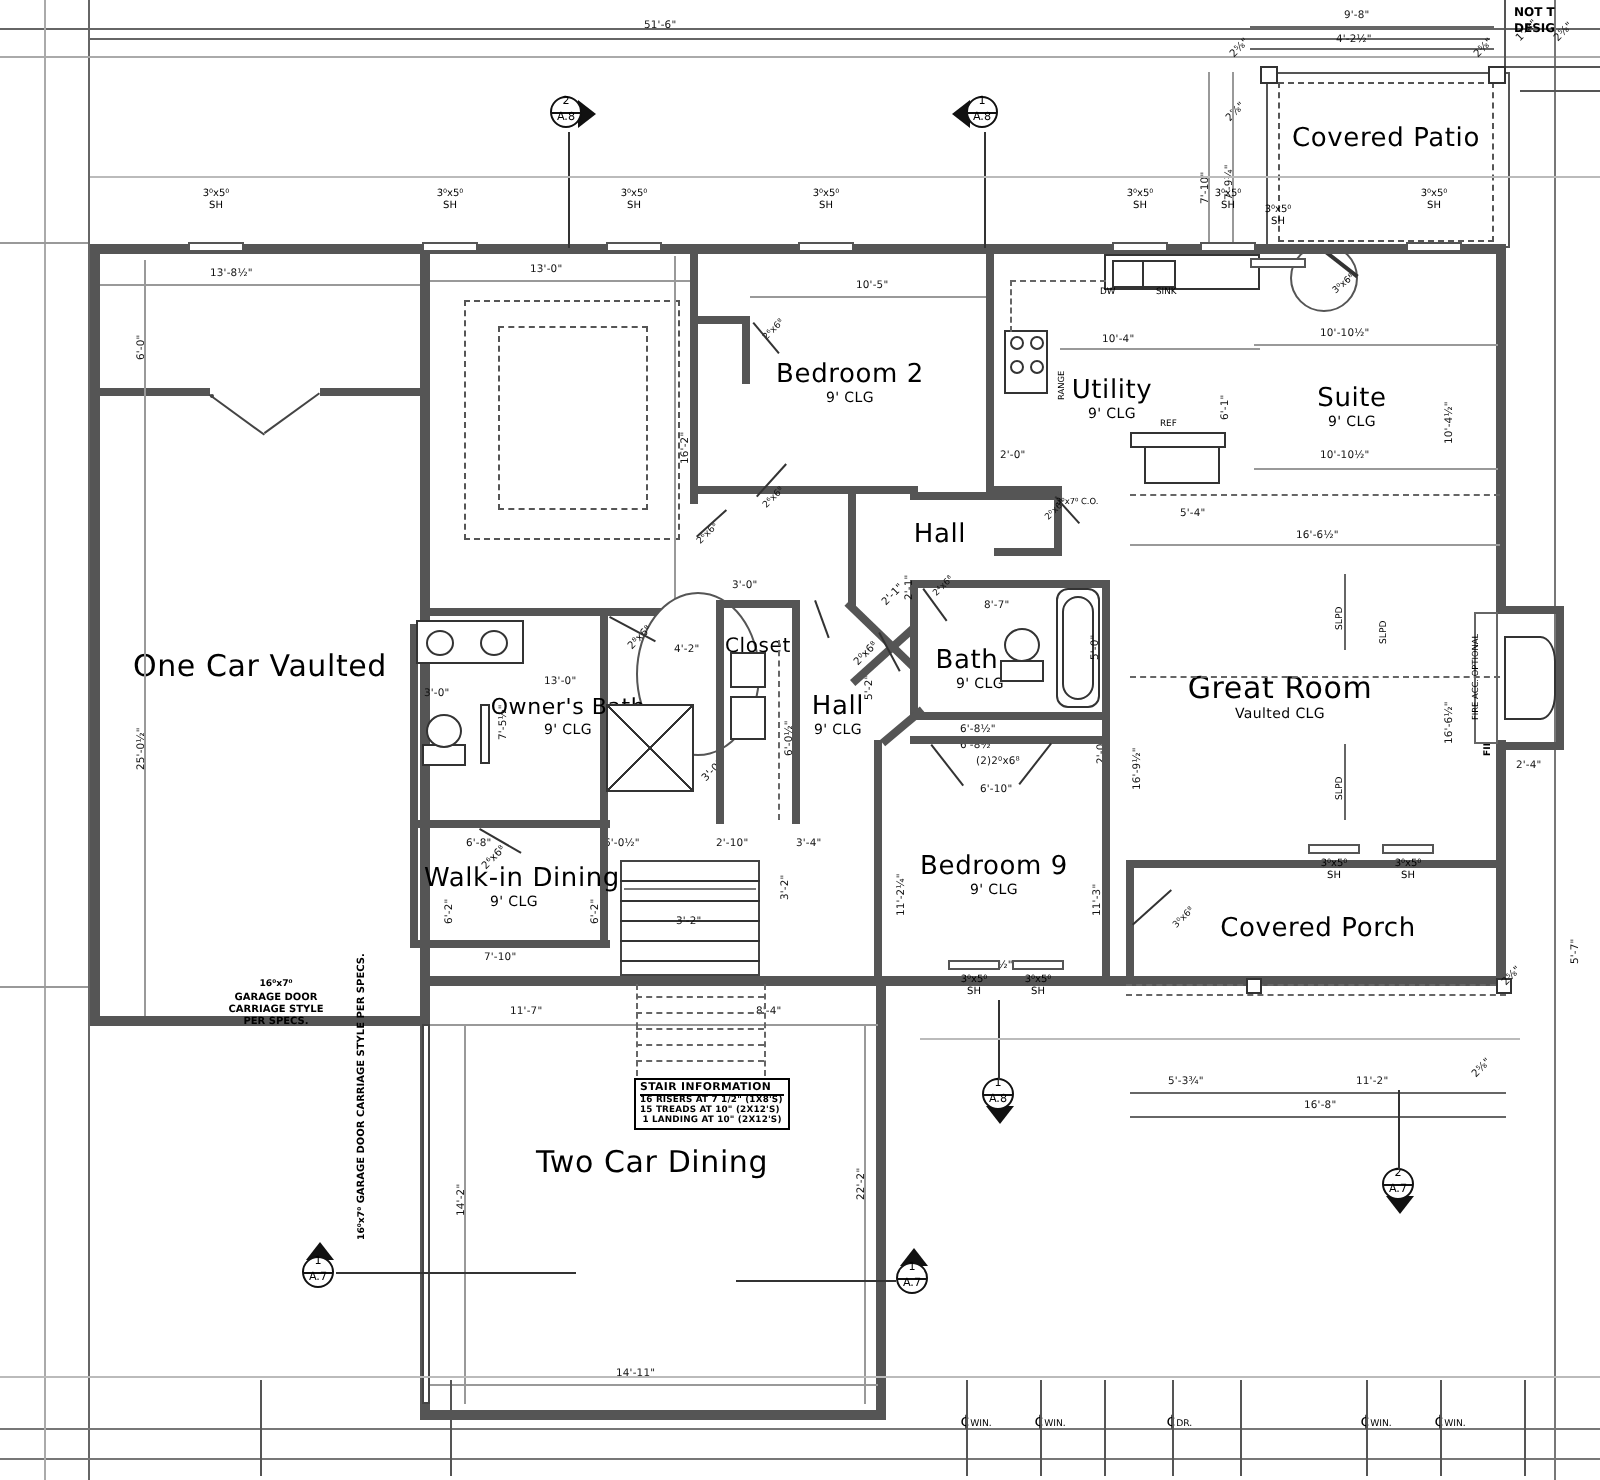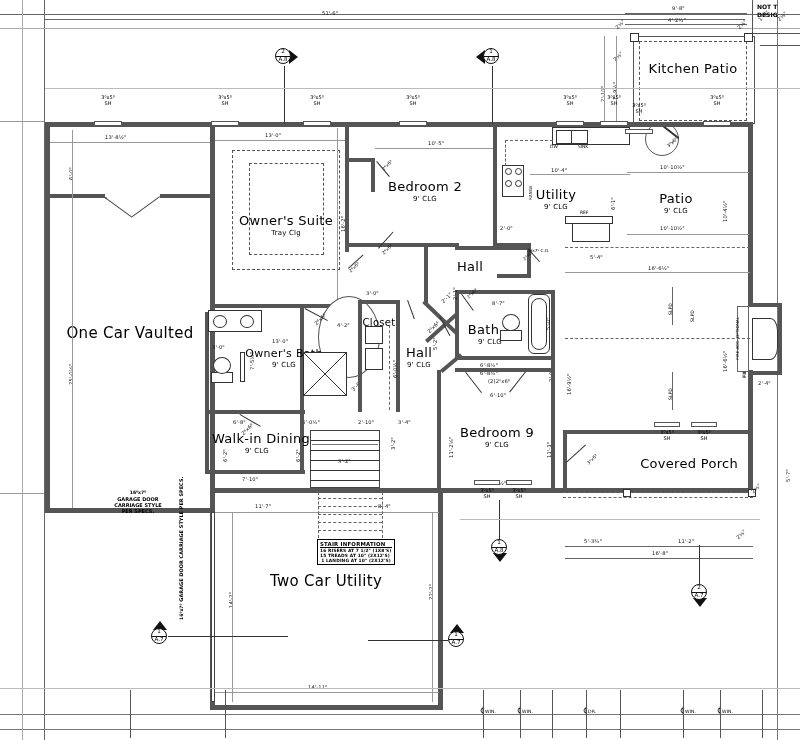--- a/index.html
+++ b/index.html
@@ -114,21 +114,21 @@
   <div class="dim d45" style="left:614px;top:26px;">2⅝"</div>
   <div class="dim d45" style="left:736px;top:26px;">2⅝"</div>
   <div class="dim d45" style="left:757px;top:18px;">1'-4"</div>
   <div class="dim d45" style="left:776px;top:18px;">2⅝"</div>
 
   <div class="room" style="left:633px;top:36px;width:120px;height:86px;border:1px solid #555;"></div>
   <div class="dash" style="left:639px;top:41px;width:108px;height:80px;"></div>
   <div class="fx" style="left:630px;top:33px;width:9px;height:9px;border:1.4px solid #333;"></div>
   <div class="fx" style="left:744px;top:33px;width:9px;height:9px;border:1.4px solid #333;"></div>
   <div class="rmlabel" style="left:633px;top:60px;width:120px;">
-    <span class="nm">Kitchen Patio</span>
+    <span class="nm">Covered Patio</span>
   </div>
   <div class="dim v" style="left:600px;top:102px;">7'-10"</div>
   <div class="dim v" style="left:612px;top:100px;">7'-9¼"</div>
   <div class="dim d45" style="left:612px;top:58px;">2⅝"</div>
   <div class="ext v" style="left:604px;top:36px;height:86px;background:#999;"></div>
   <div class="ext v" style="left:616px;top:36px;height:86px;background:#999;"></div>
 
   <div class="swing" style="left:645px;top:122px;width:34px;height:34px;border-color:#555;border-radius:50%;clip-path:polygon(0 0,100% 0,100% 100%,0 100%);"></div>
   <div class="leaf" style="left:662px;top:124px;width:22px;height:1.6px;transform:rotate(38deg);"></div>
   <div class="win" style="left:666px;top:140px;">
@@ -174,24 +174,20 @@
     <span style="font-size:4.6px;">16⁰x7⁰</span><br>
     <span>GARAGE DOOR</span><br>
     <span>CARRIAGE STYLE</span><br>
     <span>PER SPECS.</span>
   </div>
 
   <div class="wall" style="left:345px;top:122px;width:4px;height:130px;"></div>
   <div class="wall" style="left:210px;top:304px;width:140px;height:4px;"></div>
   <div class="dash" style="left:232px;top:150px;width:108px;height:120px;"></div>
   <div class="dash" style="left:249px;top:163px;width:75px;height:92px;"></div>
-  <div class="rmlabel" style="left:232px;top:212px;width:108px;">
-    <span class="nm">Owner's Suite</span>
-    <span class="sub">Tray Clg</span>
-  </div>
   <div class="dim" style="left:265px;top:132px;">13'-0"</div>
   <div class="ext h" style="left:215px;top:140px;width:130px;background:#999;"></div>
   <div class="dim v" style="left:340px;top:232px;">16'-2"</div>
   <div class="ext v" style="left:337px;top:128px;height:175px;background:#999;"></div>
 
   <div class="wall" style="left:300px;top:308px;width:4px;height:105px;"></div>
   <div class="wall" style="left:205px;top:410px;width:100px;height:4px;"></div>
   <div class="wall" style="left:205px;top:312px;width:4px;height:100px;"></div>
   <div class="fx" style="left:208px;top:310px;width:54px;height:22px;"></div>
   <div class="fxo" style="left:213px;top:315px;width:14px;height:13px;"></div>
@@ -310,30 +306,34 @@
   <div class="dashline v" style="left:505px;top:140px;height:26px;"></div>
   <div class="dim" style="left:551px;top:167px;">10'-4"</div>
   <div class="ext h" style="left:530px;top:174px;width:100px;background:#999;"></div>
   <div class="dim v" style="left:610px;top:210px;">6'-1"</div>
   <div class="dim" style="left:500px;top:225px;">2'-0"</div>
   <div class="dim d45" style="left:522px;top:258px;font-size:4.4px;">2⁰x6⁸</div>
   <div class="leaf" style="left:528px;top:248px;width:18px;height:1.3px;transform:rotate(48deg);"></div>
   <div class="win" style="left:528px;top:249px;font-size:4.2px;">3⁰x7⁰ C.O.</div>
 
   <div class="rmlabel" style="left:640px;top:190px;width:72px;">
-    <span class="nm" style="font-size:13px;">Patio</span>
+    <span class="nm" style="font-size:13px;">Suite</span>
     <span class="sub">9' CLG</span>
   </div>
   <div class="dim" style="left:660px;top:164px;">10'-10½"</div>
   <div class="ext h" style="left:627px;top:172px;width:122px;background:#999;"></div>
   <div class="dim" style="left:660px;top:225px;">10'-10½"</div>
   <div class="ext h" style="left:627px;top:234px;width:122px;background:#999;"></div>
   <div class="dim v" style="left:722px;top:222px;">10'-4½"</div>
   <div class="dashline" style="left:565px;top:247px;width:185px;"></div>
 
+  <div class="rmlabel" style="left:590px;top:336px;width:100px;">
+    <span class="nm" style="font-size:15px;line-height:1.0;">Great Room</span>
+    <span class="sub">Vaulted CLG</span>
+  </div>
   <div class="dim" style="left:648px;top:265px;">16'-6½"</div>
   <div class="ext h" style="left:565px;top:272px;width:185px;background:#999;"></div>
   <div class="dim" style="left:590px;top:254px;">5'-4"</div>
   <div class="dim v" style="left:722px;top:372px;">16'-6½"</div>
   <div class="dim v" style="left:566px;top:395px;">16'-9½"</div>
   <div class="dim" style="left:758px;top:380px;">2'-4"</div>
   <div class="dashline" style="left:565px;top:338px;width:185px;"></div>
 
   <div class="note v" style="left:668px;top:315px;font-size:4.6px;font-weight:400;">SLPD</div>
   <div class="note v" style="left:668px;top:400px;font-size:4.6px;font-weight:400;">SLPD</div>
@@ -374,21 +374,21 @@
   <div class="dim v" style="left:448px;top:458px;">11'-2¼"</div>
   <div class="dim v" style="left:546px;top:458px;">11'-3"</div>
   <div class="dim" style="left:490px;top:392px;">6'-10"</div>
   <div class="dim" style="left:488px;top:378px;">(2)2⁰x6⁸</div>
   <div class="leaf" style="left:466px;top:372px;width:26px;height:1.3px;transform:rotate(52deg);"></div>
   <div class="leaf" style="left:526px;top:372px;width:26px;height:1.3px;transform:rotate(128deg);"></div>
   <div class="wall" style="left:440px;top:370px;width:26px;height:4px;transform-origin:0 0;transform:rotate(-40deg);"></div>
 
   <div class="wall" style="left:563px;top:430px;width:190px;height:4px;"></div>
   <div class="wall" style="left:563px;top:430px;width:4px;height:62px;"></div>
-  <div class="rmlabel" style="left:632px;top:455px;width:106px;text-align:right;">
+  <div class="rmlabel" style="left:606px;top:455px;width:106px;">
     <span class="nm" style="font-size:13px;line-height:1.05;">Covered Porch</span>
   </div>
   <div class="dashline" style="left:563px;top:492px;width:190px;"></div>
   <div class="dashline" style="left:563px;top:497px;width:190px;"></div>
   <div class="fx" style="left:623px;top:489px;width:8px;height:8px;border:1.3px solid #333;"></div>
   <div class="fx" style="left:748px;top:489px;width:8px;height:8px;border:1.3px solid #333;"></div>
   <div class="dim" style="left:584px;top:538px;">5'-3¾"</div>
   <div class="dim" style="left:678px;top:538px;">11'-2"</div>
   <div class="dim" style="left:652px;top:550px;">16'-8"</div>
   <div class="dline" style="left:565px;top:546px;width:188px;"></div>
@@ -397,21 +397,21 @@
   <div class="dim v" style="left:785px;top:482px;">5'-7"</div>
   <div class="dim d45" style="left:750px;top:490px;">2⅝"</div>
   <div class="wall" style="left:563px;top:445px;width:4px;height:20px;"></div>
   <div class="leaf" style="left:566px;top:462px;width:26px;height:1.4px;transform:rotate(-42deg);"></div>
   <div class="dim d45" style="left:586px;top:462px;font-size:4.6px;">3⁰x6⁸</div>
 
   <div class="wall" style="left:210px;top:508px;width:5px;height:202px;"></div>
   <div class="wall" style="left:438px;top:492px;width:5px;height:218px;"></div>
   <div class="wall" style="left:210px;top:705px;width:233px;height:5px;"></div>
   <div class="rmlabel big" style="left:258px;top:573px;width:136px;">
-    <span class="nm">Two Car Utility</span>
+    <span class="nm">Two Car Dining</span>
   </div>
   <div class="dim" style="left:255px;top:503px;">11'-7"</div>
   <div class="dim" style="left:378px;top:503px;">8'-4"</div>
   <div class="dim v" style="left:228px;top:608px;">14'-2"</div>
   <div class="dim v" style="left:428px;top:600px;">22'-2"</div>
   <div class="dim" style="left:308px;top:684px;">14'-11"</div>
   <div class="ext h" style="left:215px;top:692px;width:224px;background:#999;"></div>
   <div class="ext h" style="left:215px;top:512px;width:224px;background:#999;"></div>
   <div class="ext v" style="left:232px;top:512px;height:190px;background:#999;"></div>
   <div class="ext v" style="left:432px;top:512px;height:190px;background:#999;"></div>

